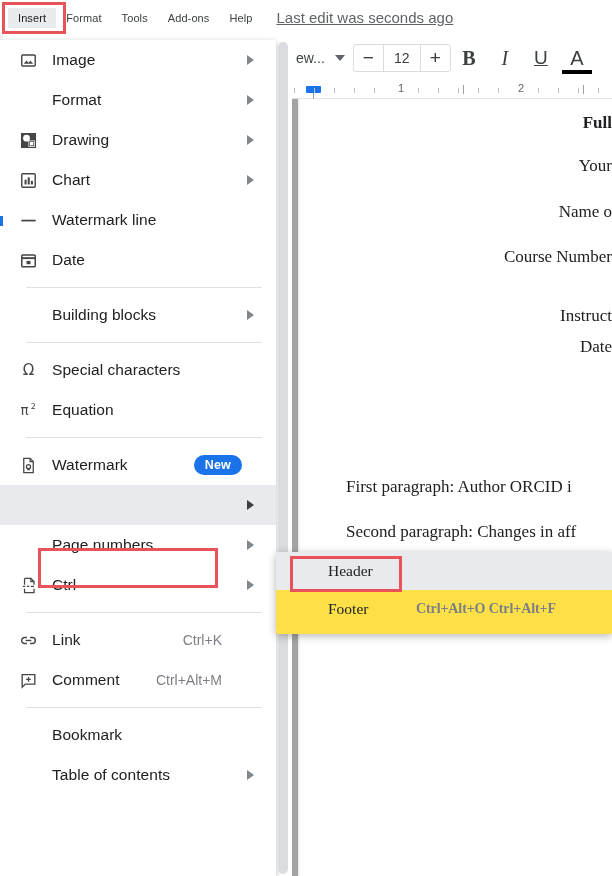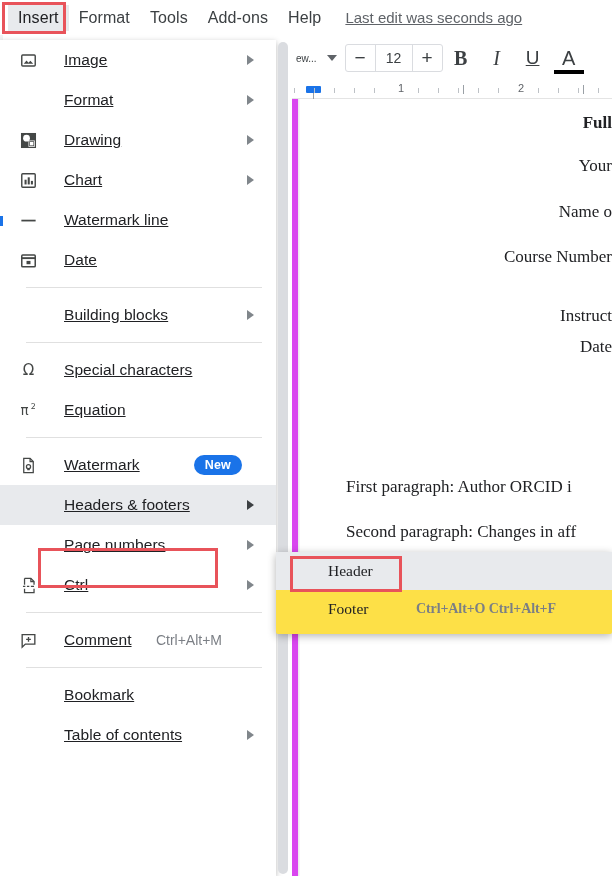--- a/index.html
+++ b/index.html
@@ -11,21 +11,21 @@
   }
   #root { position: relative; width: 612px; height: 876px; background:#fff; }
 
   
   .menubar {
     position: absolute; left:0; top:0; width:612px; height:35px;
     background:#fff; display:flex; align-items:center;
     padding-left:8px;
   }
   .menubar-item {
-    font-size: 16px; color:#3c4043; padding: 4px 10px;
+    font-size: 11px; color:#3c4043; padding: 4px 10px;
     white-space: nowrap; letter-spacing: .1px;
   }
   .menubar-item.active { background:#e8eaed; color:#202124; }
   .lastedit {
     font-size: 15px; color:#5f6368; margin-left: 14px;
     text-decoration: underline; white-space: nowrap;
   }
   .hl-insert {
     position:absolute; left:2px; top:2px; width:64px; height:32px;
     border:3px solid #e8535a; pointer-events:none; z-index:40;
@@ -35,21 +35,21 @@
   .rightpane {
     position:absolute; left:292px; top:35px; width:320px; height:841px;
     background:#fff; overflow:hidden;
   }
   .toolbar {
     position:absolute; left:0; top:0; width:320px; height:47px;
     background:#fff; display:flex; align-items:center;
     border-bottom:1px solid #fff;
   }
   .tb-fontname {
-    font-size:10px; color:#3c4043; margin-left:4px; white-space:nowrap;
+    font-size:14px; color:#3c4043; margin-left:4px; white-space:nowrap;
   }
   .tb-caret {
     width:0;height:0;border-left:5px solid transparent;border-right:5px solid transparent;
     border-top:6px solid #5f6368; margin-left:10px; margin-right:8px;
   }
   .fontsize-group {
     display:flex; align-items:center; border:1px solid #dadce0; border-radius:3px;
     height:28px; overflow:hidden;
   }
   .fs-btn { width:29px; height:26px; display:flex; align-items:center; justify-content:center;
@@ -75,21 +75,21 @@
   .ruler .indent {
     position:absolute; left:14px; top:4px; width:15px; height:7px; background:#1a73e8; border-radius:1px;
   }
   .ruler .indent-stem {
     position:absolute; left:21px; top:11px; width:1px; height:6px; background:#9aa0a6;
   }
 
   
   .doccanvas {
     position:absolute; left:0; top:64px; width:320px; height:777px;
-    background:#d946ef;
+    background:#a3a3a3;
   }
   .docshadow {
     position:absolute; left:6px; top:0; width:2px; height:777px;
     background:linear-gradient(to right,#e8e8e8,#fafafa);
   }
   .docpage {
     position:absolute; left:8px; top:0px; width:312px; height:777px;
     background:#fff;
   }
   .doc-line {
@@ -112,23 +112,22 @@
     position:relative; height:40px; display:flex; align-items:center;
     padding-left:16px; cursor:default;
   }
   .menu-item.hover { background:#e8eaed; }
   .mi-icon {
     width:24px; height:24px; display:flex; align-items:center; justify-content:center;
     color:#444746; flex:none;
   }
   .mi-icon svg { display:block; }
   .mi-label {
-    margin-left:24px; font-size:15.5px; color:#202124; white-space:nowrap;
+    margin-left:12px; font-size:15.5px; color:#202124; white-space:nowrap;
     letter-spacing:.05px;
-    text-decoration:underline;
   }
   .mi-accel {
     position:absolute; right:54px; font-size:14px; color:#7b7f85; white-space:nowrap;
   }
   .mi-arrow {
     position:absolute; right:22px; width:0; height:0;
     border-top:5px solid transparent; border-bottom:5px solid transparent;
     border-left:7px solid #80868b;
   }
   .mi-arrow.dark { border-left-color:#3c4043; }
@@ -359,21 +358,20 @@
           <circle cx="12" cy="13.5" r="2.6"></circle>
           <path d="M10.4 17.2h3.2"></path>
         </svg>
       </span>
       <span class="mi-label">Watermark</span>
       <span class="mi-badge">New</span>
     </div>
 
     <div class="menu-item hover">
       <span class="mi-icon"></span>
-      <span class="mi-label">Headers &amp; footers</span>
       <span class="mi-arrow dark"></span>
     </div>
 
     <div class="menu-item">
       <span class="mi-icon"></span>
       <span class="mi-label">Page numbers</span>
       <span class="mi-arrow"></span>
     </div>
 
     <div class="menu-item">
@@ -385,20 +383,31 @@
           <path d="M5 13h3M10 13h3M15 13h4"></path>
           <path d="M7 16v5h12v-5"></path>
         </svg>
       </span>
       <span class="mi-label">Ctrl</span>
       <span class="mi-arrow"></span>
     </div>
 
     <div class="mi-sep"></div>
 
+    <div class="menu-item">
+      <span class="mi-icon">
+        <svg width="19" height="19" viewBox="0 0 24 24" fill="none" stroke="#444746" stroke-width="1.8">
+          <path d="M10 8.2H7.2a3.8 3.8 0 100 7.6H10"></path>
+          <path d="M14 8.2h2.8a3.8 3.8 0 010 7.6H14"></path>
+          <path d="M8.4 12h7.2"></path>
+        </svg>
+      </span>
+      <span class="mi-label">Link</span>
+      <span class="mi-accel">Ctrl+K</span>
+    </div>
 
     <div class="menu-item">
       <span class="mi-icon">
         <svg width="19" height="19" viewBox="0 0 24 24" fill="none" stroke="#444746" stroke-width="1.7">
           <path d="M4 4.5h16v12H8l-4 4z"></path>
           <path d="M12 7.5v6M9 10.5h6"></path>
         </svg>
       </span>
       <span class="mi-label">Comment</span>
       <span class="mi-accel">Ctrl+Alt+M</span>

